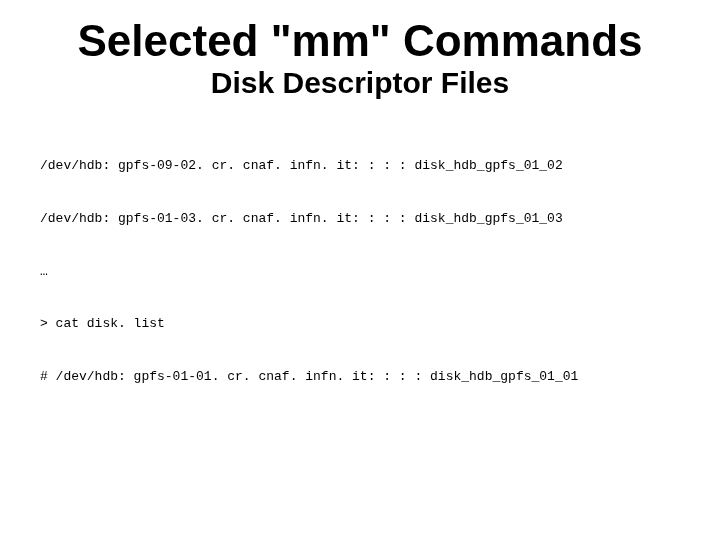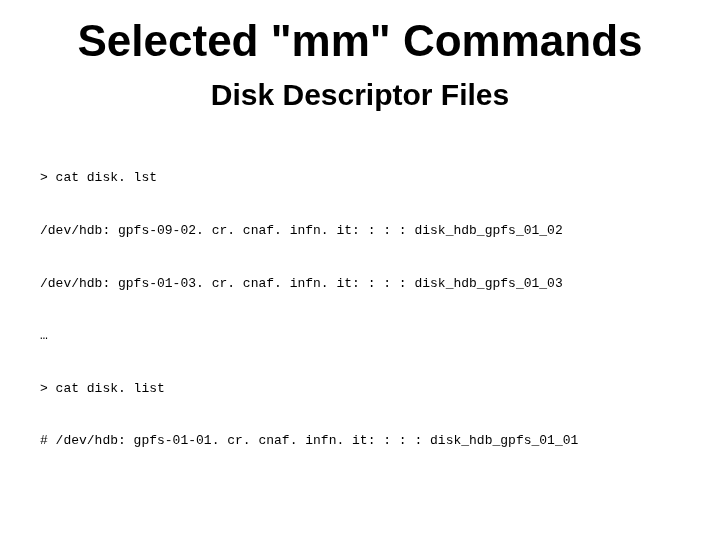--- a/index.html
+++ b/index.html
@@ -21,41 +21,40 @@
     font-size: 44px;
     font-weight: bold;
     text-align: center;
     line-height: 1.05;
     margin-top: 6px;
   }
   .subtitle {
     font-size: 30px;
     font-weight: bold;
     text-align: center;
-    margin-top: 14px;
+    margin-top: 2px;
   }
   .codeblock {
     font-family: "Courier New", Courier, monospace;
     font-size: 13px;
     line-height: 1.35;
     white-space: pre;
     margin-top: 22px;
     margin-left: 0;
   }
 </style>
 </head>
 <body>
 
 <div class="slide">
 
   <div class="title">Selected "mm" Commands</div>
   <div class="subtitle">Disk Descriptor Files</div>
 
   <div class="codeblock">
-    <div>&gt; cat disk. lst</div>
     <div>/dev/hdb: gpfs-09-02. cr. cnaf. infn. it: : : : disk_hdb_gpfs_01_02</div>
     <div>/dev/hdb: gpfs-01-03. cr. cnaf. infn. it: : : : disk_hdb_gpfs_01_03</div>
     <div>…</div>
     <div>&gt; cat disk. list</div>
     <div># /dev/hdb: gpfs-01-01. cr. cnaf. infn. it: : : : disk_hdb_gpfs_01_01</div>
     
     
     
     
     

